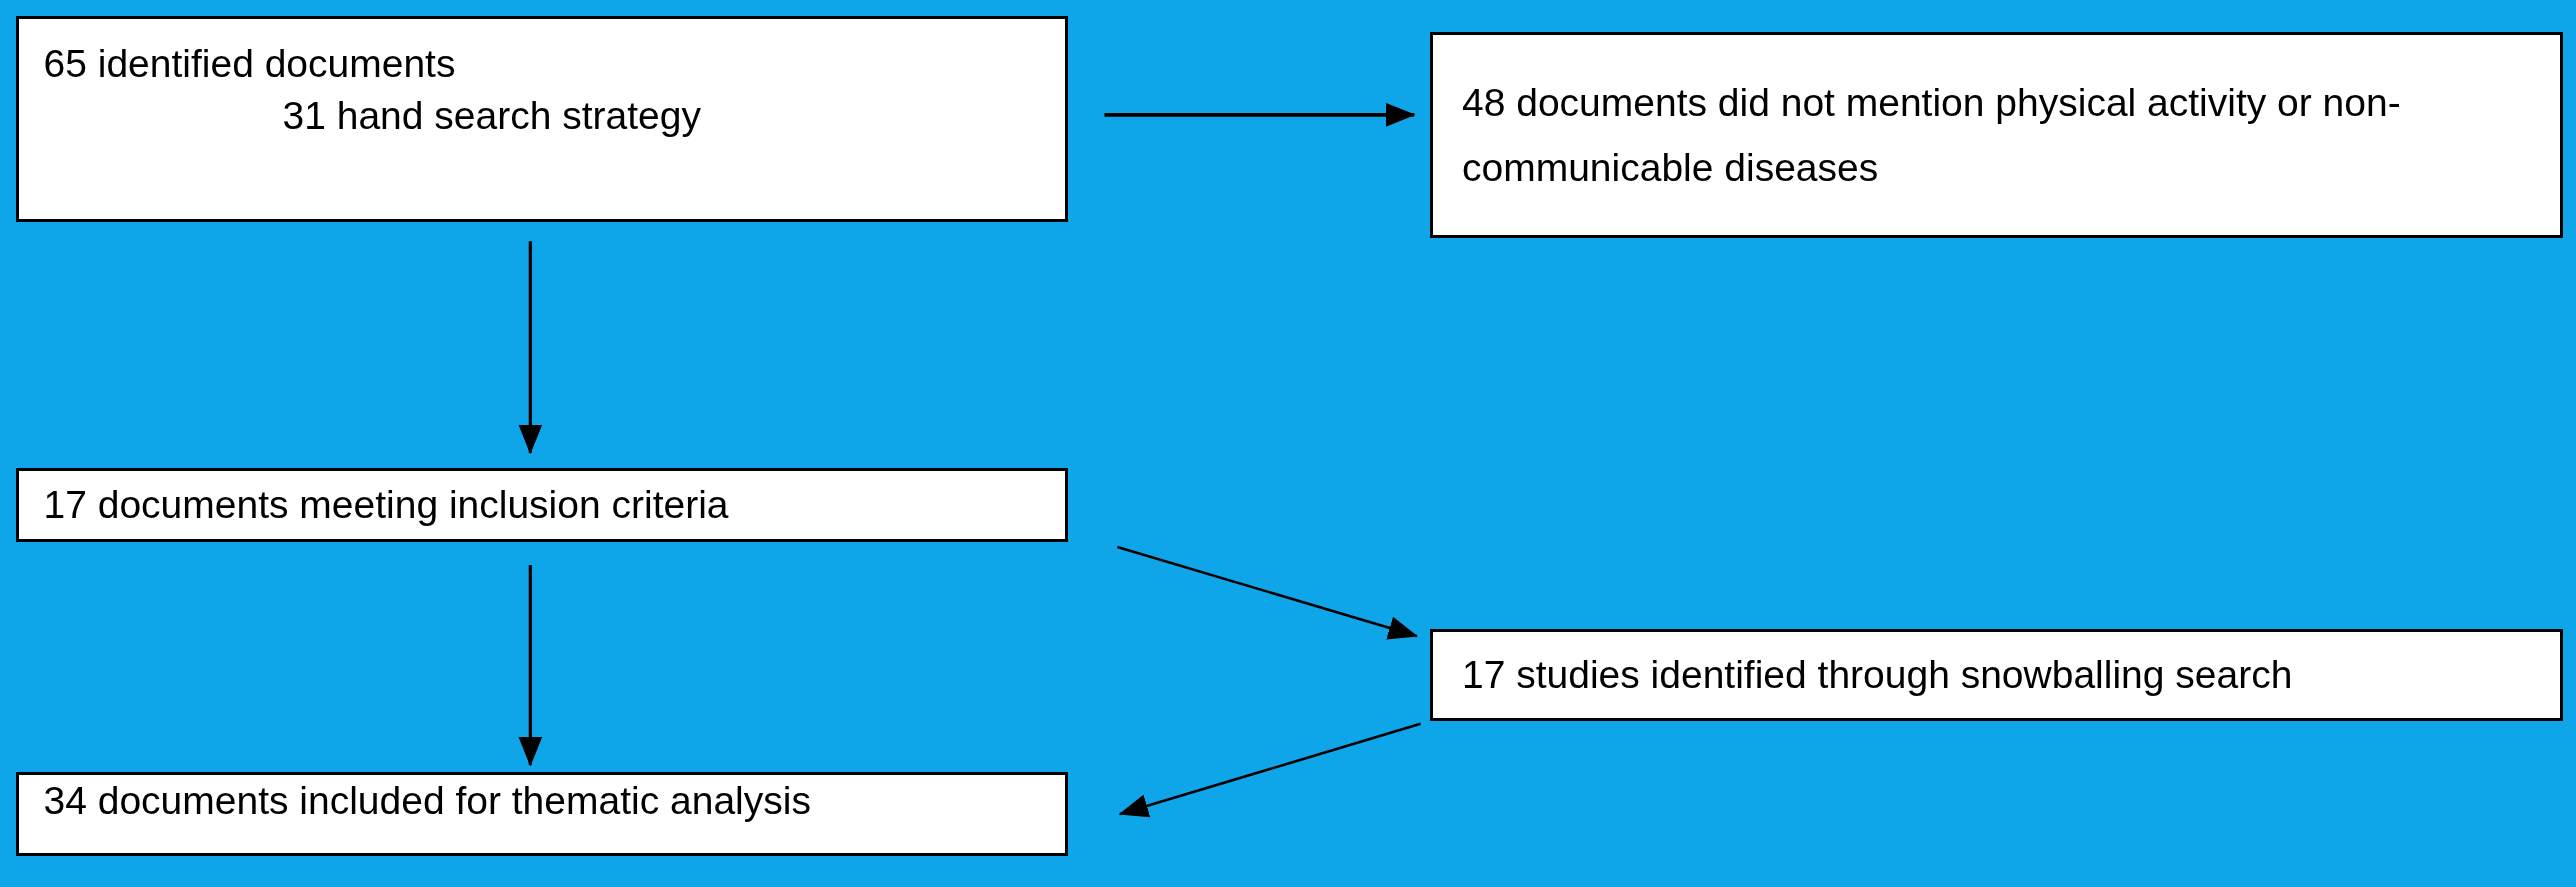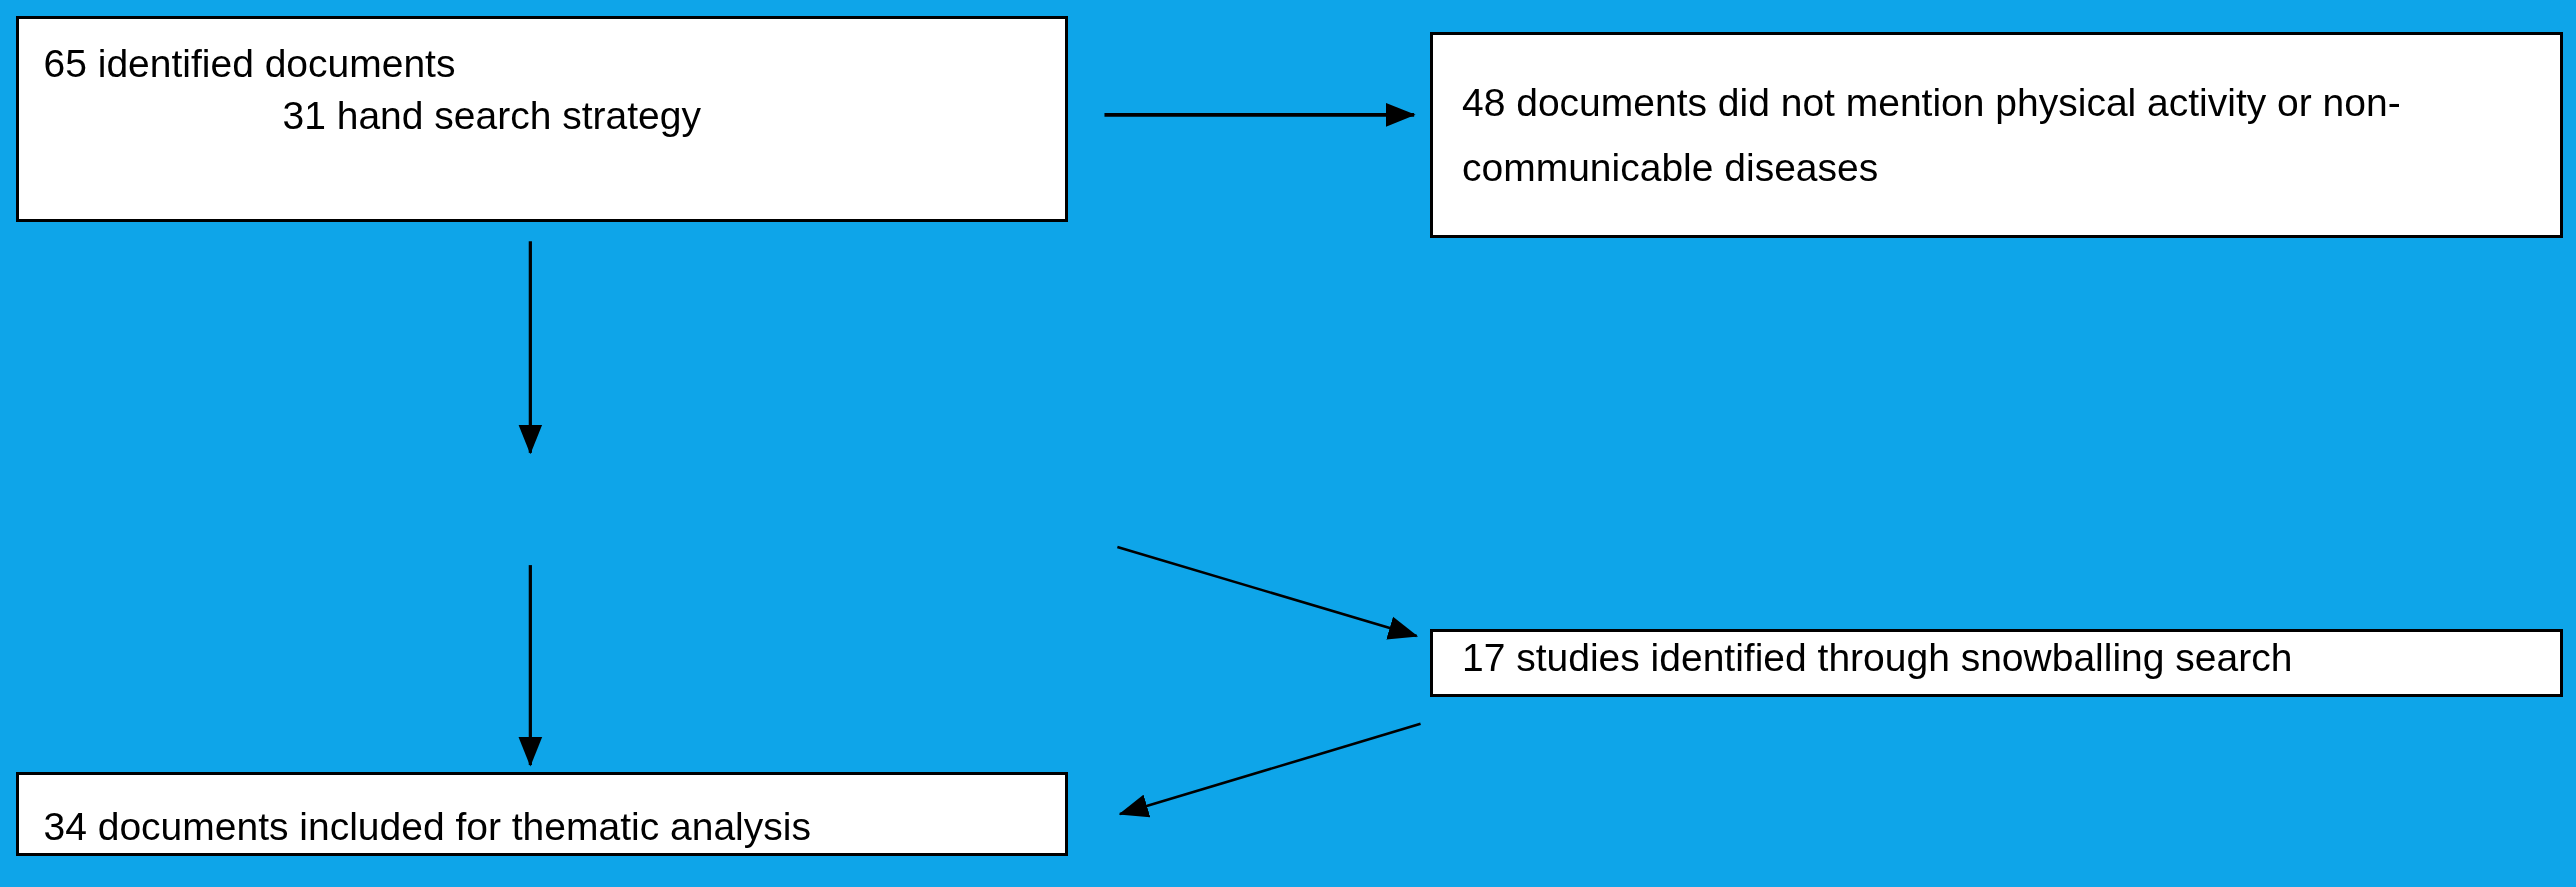--- a/index.html
+++ b/index.html
@@ -51,31 +51,31 @@
   }
   .box-c {
     left: 16px;  top: 468px;
     width: 1052px; height: 74px;
     padding: 0 19.4px 0 24.5px;
     display: flex;
     align-items: center;
   }
   .box-d {
     left: 1430px; top: 629px;
-    width: 1133px; height: 68px;
+    width: 1133px; height: 92px;
     padding: 0 19.4px 0 29px;
     display: flex;
-    align-items: flex-start;
+    align-items: center;
   }
   .box-e {
     left: 16px;  top: 772px;
     width: 1052px; height: 84px;
     padding: 0 19.4px 0 24.5px;
     display: flex;
-    align-items: flex-end;
+    align-items: flex-start;
   }
   .line { display: block; }
 </style>
 </head>
 <body>
 
 <div class="canvas">
 
   <svg class="arrows" viewBox="0 0 3993 1375" xmlns="http://www.w3.org/2000/svg">
     <defs>
@@ -92,20 +92,23 @@
 
   <div class="box box-a">
     <span class="line">65 identified documents</span>
     <span class="line indent">31 hand search strategy</span>
   </div>
 
   <div class="box box-b">
     <span>48 documents did not mention physical activity or non-communicable diseases</span>
   </div>
 
+  <div class="box box-c">
+    <span>17 documents meeting inclusion criteria</span>
+  </div>
 
   <div class="box box-d">
     <span>17 studies identified through snowballing search</span>
   </div>
 
   <div class="box box-e">
     <span>34 documents included for thematic analysis</span>
   </div>
 
 </div>

